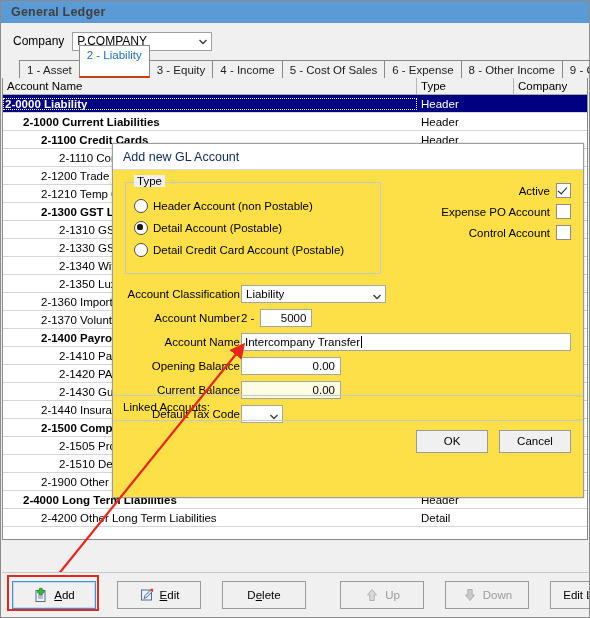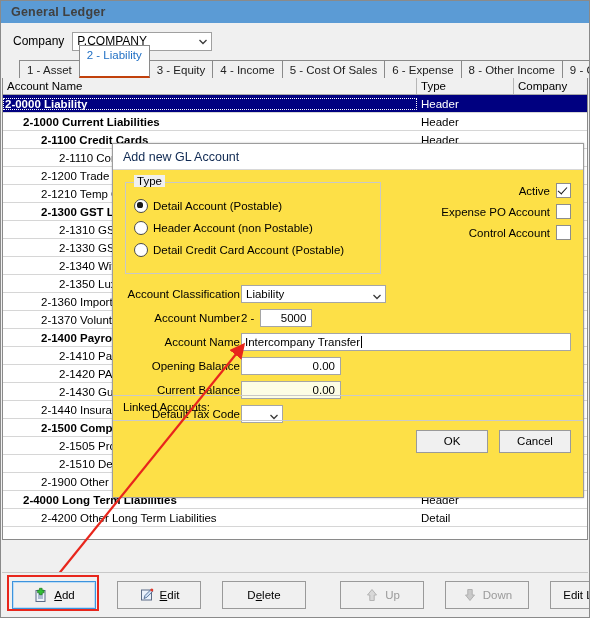--- a/index.html
+++ b/index.html
@@ -310,26 +310,26 @@
   </div>
 
   <div class="dialog">
     <div class="dlg-title">Add new GL Account</div>
     <div class="dlg-body">
 
       <div class="groupbox">
         <span class="gtitle">Type</span>
         <div class="radios" id="typeradios">
             <div class="radio">
+              <span class="rdo"></span>
+              <span>Header Account (non Postable)</span>
+            </div>
+            <div class="radio">
               <span class="rdo on"></span>
               <span>Detail Account (Postable)</span>
-            </div>
-            <div class="radio">
-              <span class="rdo"></span>
-              <span>Header Account (non Postable)</span>
             </div>
             <div class="radio">
               <span class="rdo"></span>
               <span>Detail Credit Card Account (Postable)</span>
             </div>
           </div>
       </div>
 
       <div class="checks" id="checkboxes">
           <div class="chkrow">

